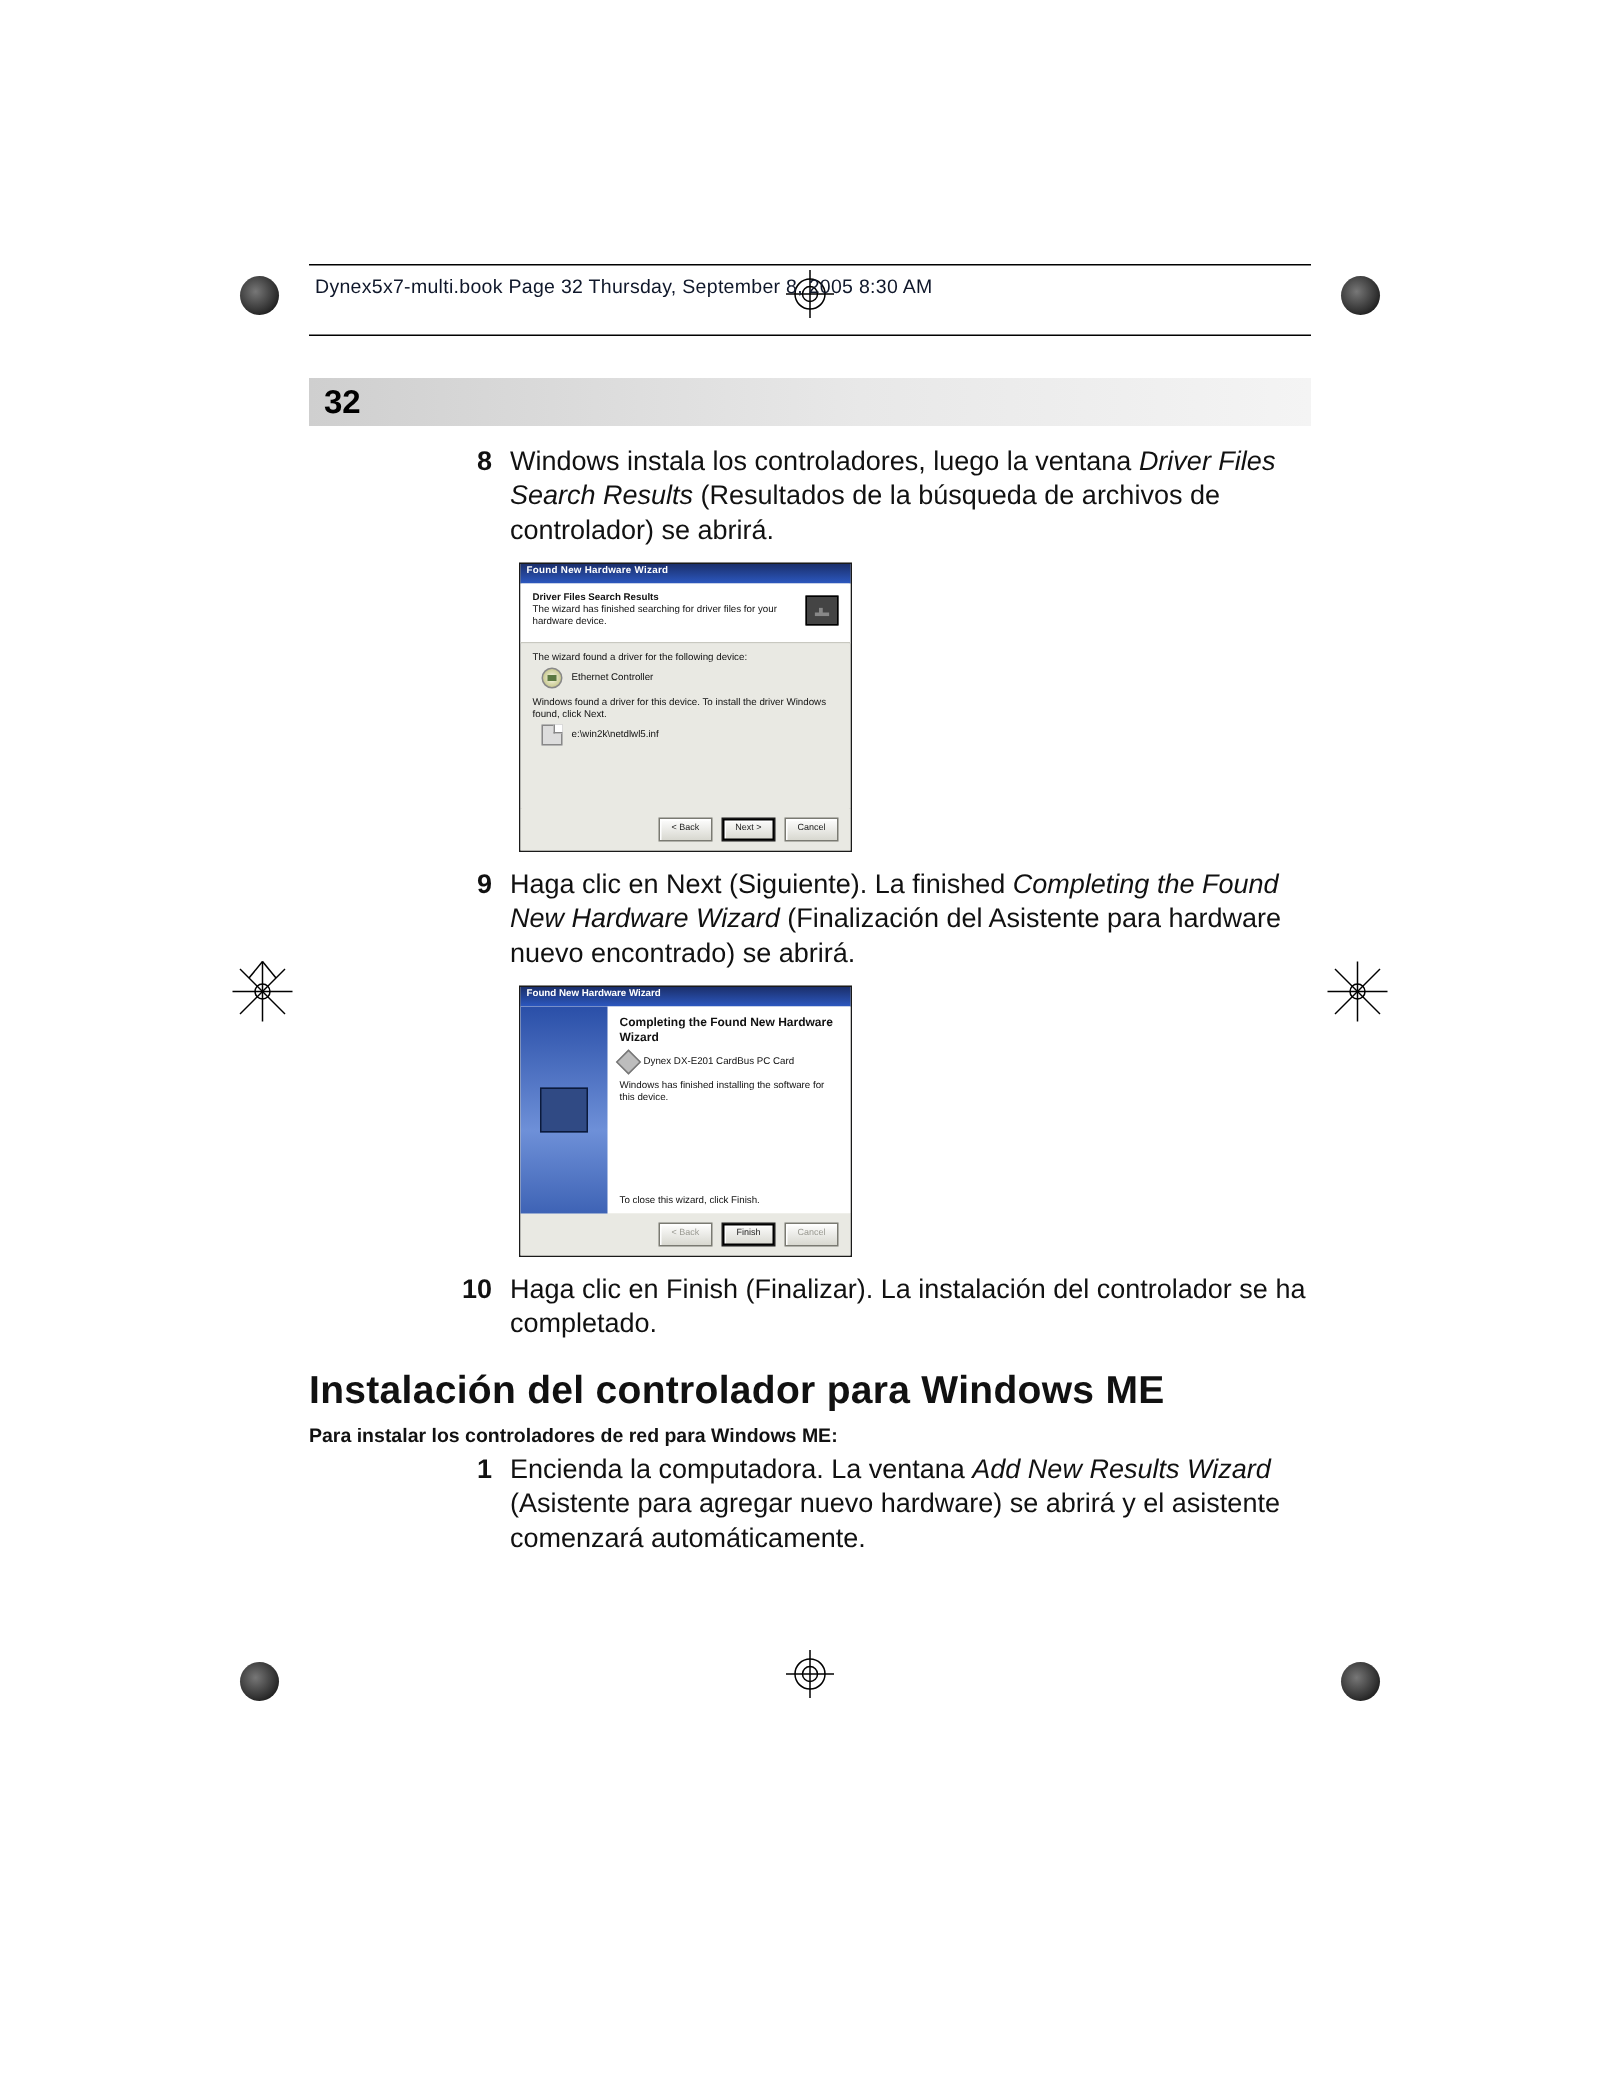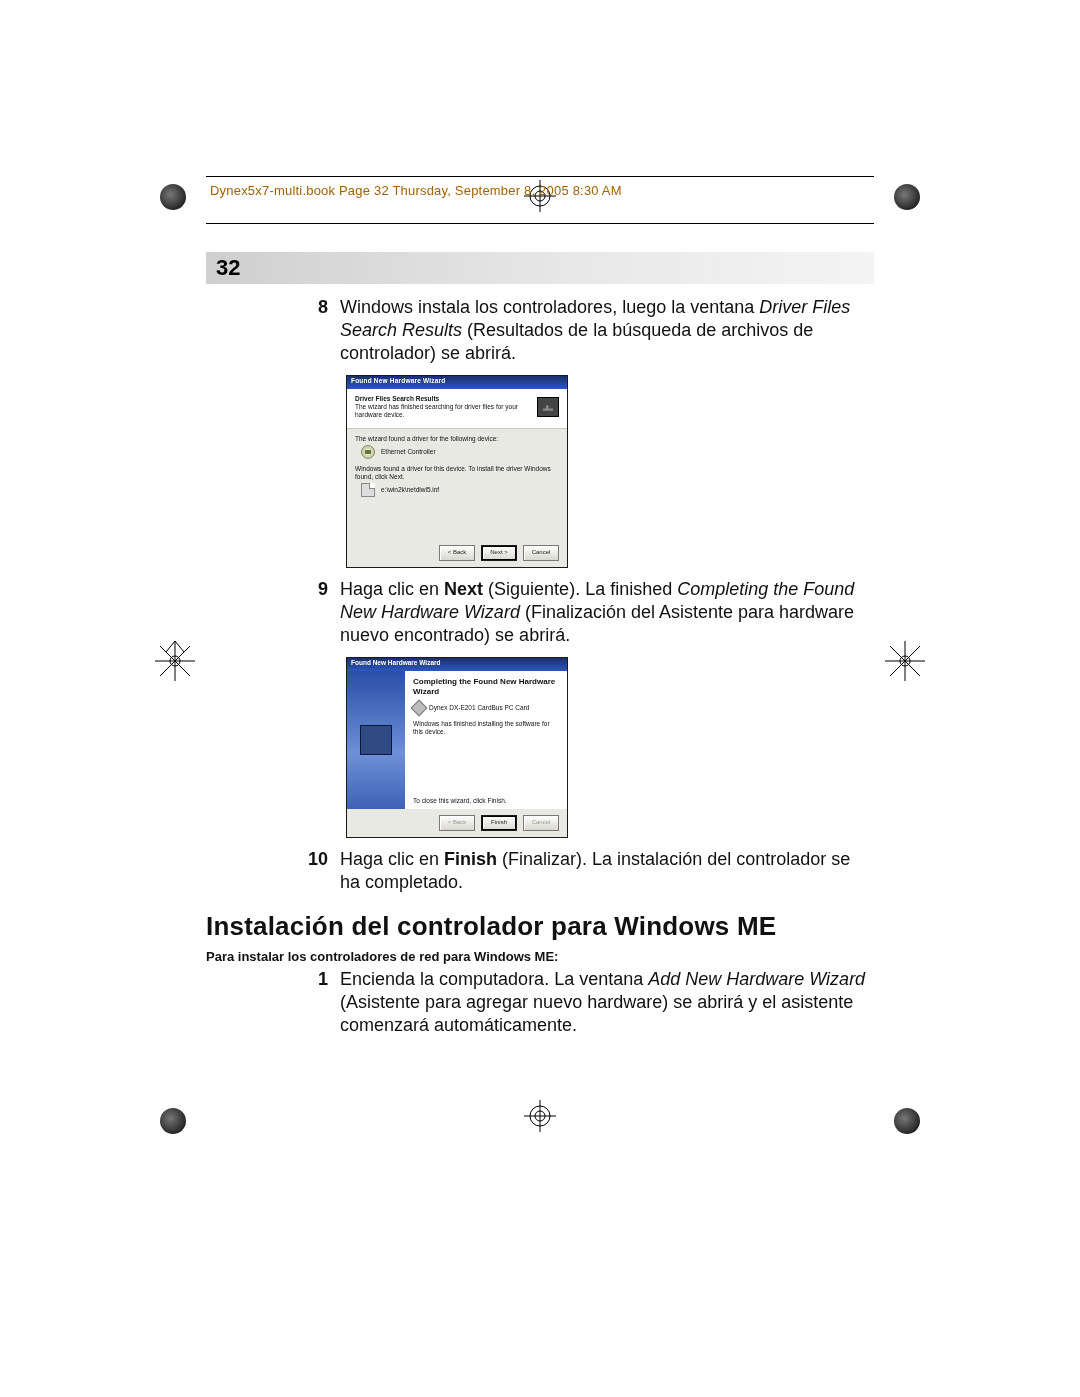--- a/index.html
+++ b/index.html
@@ -42,21 +42,21 @@
     position: absolute;
     left: 206px;
     right: 206px;
     top: 176px;
     height: 46px;
     border-top: 1px solid #000;
     border-bottom: 1px solid #000;
   }
   .header-strip .hdr-text {
     font-size: 13px;
-    color: #a16207;
+    color: #0f172a;
     padding: 6px 0 0 4px;
     letter-spacing: 0.2px;
   }
 
   
   .pnum-bar {
     position: absolute;
     left: 206px;
     right: 206px;
     top: 252px;
@@ -90,21 +90,21 @@
   .step-num {
     width: 28px;
     text-align: right;
     font-weight: 700;
     font-size: 18px;
     flex-shrink: 0;
   }
   .step-num.wide { width: 28px; }
   .step-text { flex: 1; }
   .step-text em { font-style: italic; }
-  .step-text strong { font-weight: 700; }
+  .step-text strong { font-weight: 400; }
 
   .figure-wrap {
     margin: 10px 0 10px 46px;
   }
 
   .section-head {
     font-size: 26px;
     font-weight: 700;
     line-height: 1.12;
     margin: 18px 0 8px 0;
@@ -406,19 +406,19 @@
         <span>Haga clic en </span><strong>Finish</strong><span> (Finalizar). La instalación del controlador se ha completado.</span>
       </div>
     </div>
 
     <div class="section-head" style="margin-left:-94px;">Instalación del controlador para Windows ME</div>
     <div class="sub-head" style="margin-left:-94px;">Para instalar los controladores de red para Windows ME:</div>
 
     <div class="step-row">
       <div class="step-num">1</div>
       <div class="step-text">
-        <span>Encienda la computadora. La ventana </span><em>Add New Hardware Wizard</em><span>  (Asistente para agregar nuevo hardware) se abrirá y el asistente comenzará automáticamente.</span>
+        <span>Encienda la computadora. La ventana </span><em>Add New Results Wizard</em><span>  (Asistente para agregar nuevo hardware) se abrirá y el asistente comenzará automáticamente.</span>
       </div>
     </div>
 
   </div>
 
 </div>
 
 </body></html>

